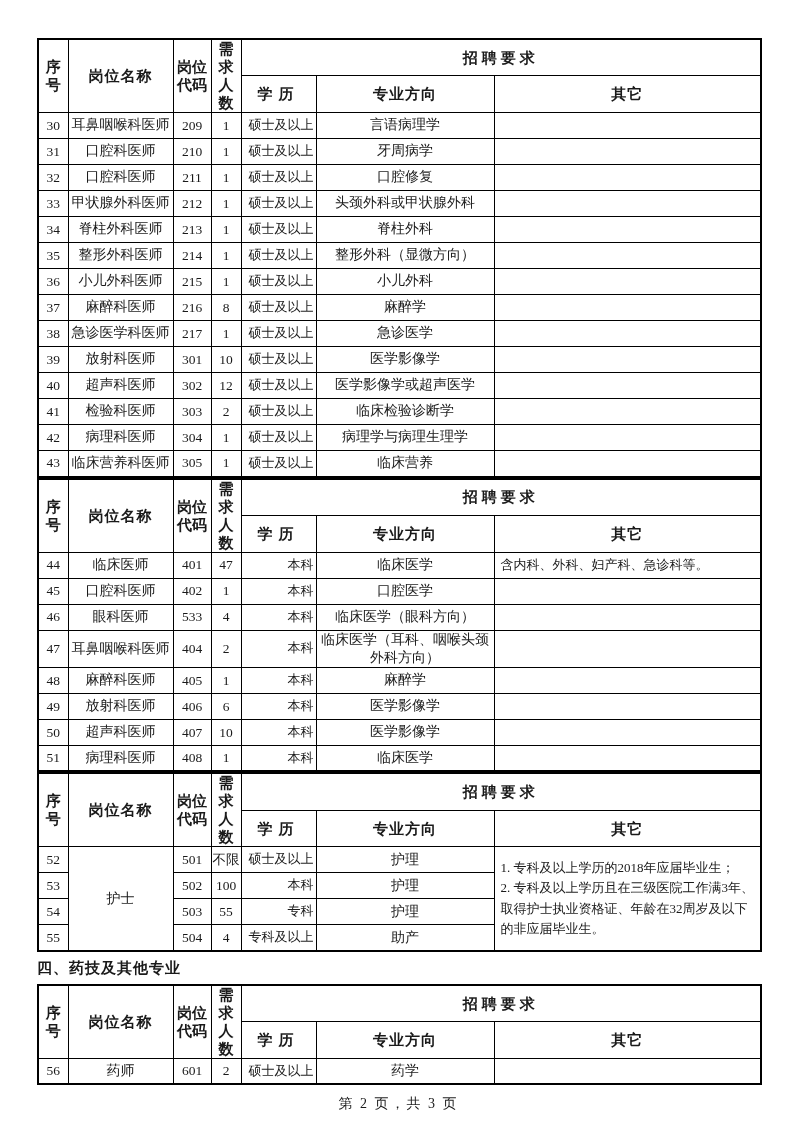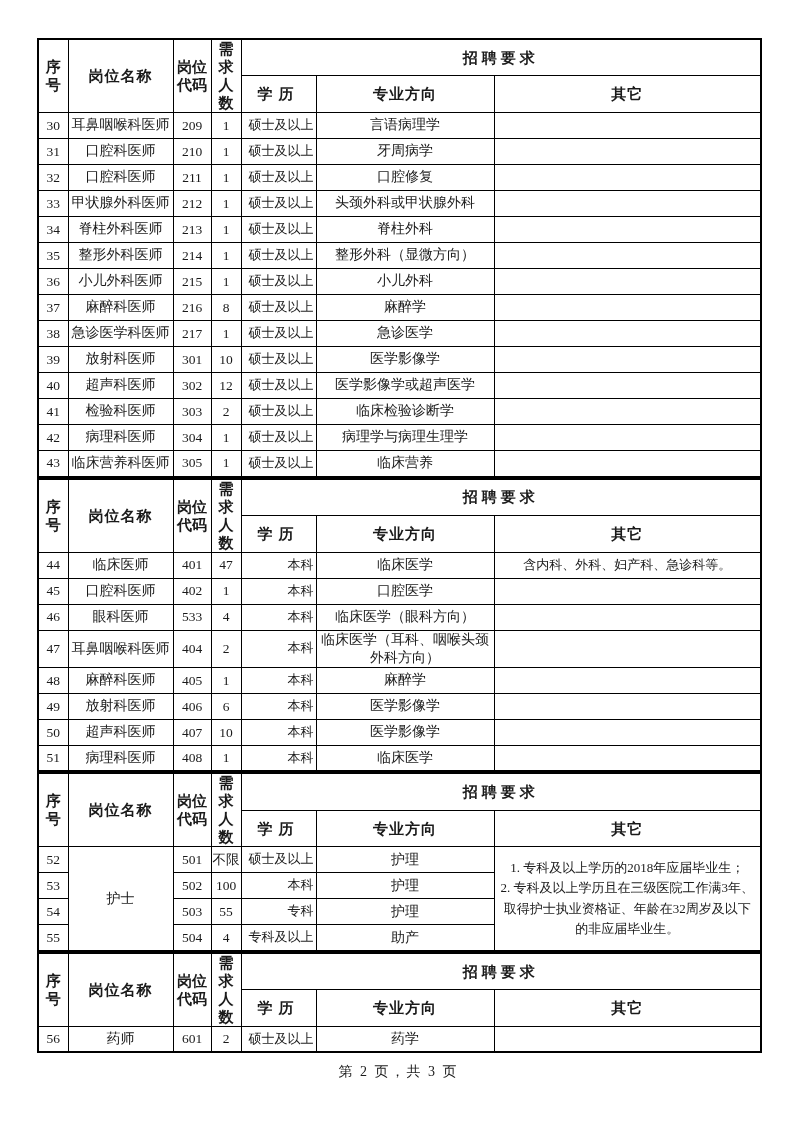--- a/index.html
+++ b/index.html
@@ -40,21 +40,21 @@
   tbody td {
     font-size: 14px;
     height: 26px;
     line-height: 1.3;
   }
   tbody td.cell-education { font-size: 13px; text-align: right; }
   tbody td.cell-serial, tbody td.cell-code, tbody td.cell-count {
     font-size: 13.5px; padding: 0 1px;
   }
   td.other.left {
-    text-align: center;
+    text-align: left;
     padding: 2px 6px;
     font-size: 13px;
     line-height: 1.55;
     white-space: pre-wrap;
   }
   .section-heading {
     font-size: 15px;
     font-weight: bold;
     line-height: 17px;
     margin: 8px 0 7px 0;
@@ -381,20 +381,21 @@
         <tr>
           <td class="cell-serial">55</td>
           <td class="cell-code">504</td>
           <td class="cell-count">4</td>
           <td class="cell-education">专科及以上</td>
           <td class="cell-major">助产</td>
         </tr>
       </tbody>
   </table>
 
+  <h2 class="section-heading">四、药技及其他专业</h2>
 
   <table class="jobs">
     <colgroup>
       <col style="width:30px">
         <col style="width:105px">
         <col style="width:38px">
       <col style="width:30px">
         <col style="width:75px">
         <col style="width:178px">
         <col style="width:267px">

